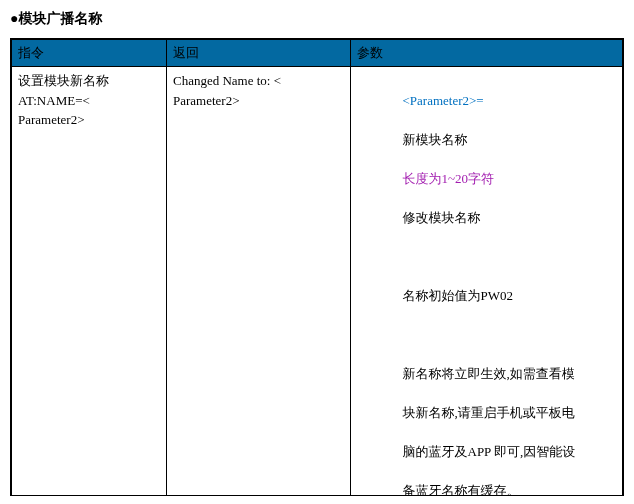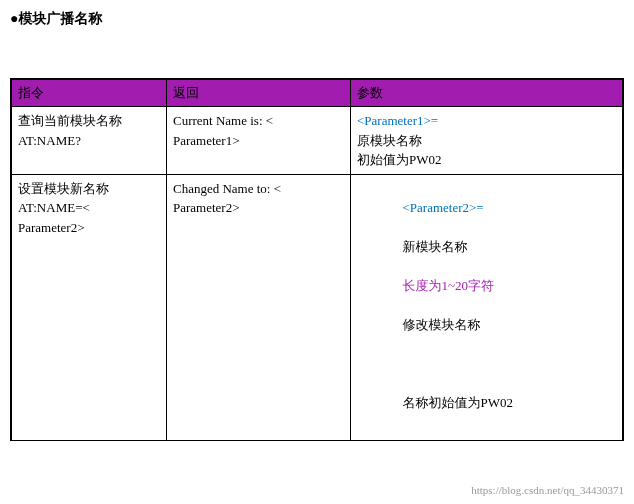--- a/index.html
+++ b/index.html
@@ -16,21 +16,20 @@
       font-size: 13px;
       overflow: hidden;
     }
 
     .page-container {
       width: 634px;
       height: 504px;
       padding: 8px 10px;
       display: flex;
       flex-direction: column;
-      gap: 40px;
     }
 
     .page-title {
       font-size: 14px;
       font-weight: bold;
       color: #000000;
       margin-bottom: 8px;
       padding: 2px 0;
     }
 
@@ -40,21 +39,21 @@
       overflow: hidden;
     }
 
     table {
       width: 100%;
       border-collapse: collapse;
       height: 100%;
     }
 
     thead tr th {
-      background-color: #a21caf;
+      background-color: #0369a1;
       border: 1px solid #000000;
       padding: 4px 6px;
       text-align: left;
       font-weight: normal;
       font-size: 13px;
       color: #000000;
       vertical-align: top;
     }
 
     tbody tr td {
@@ -109,31 +108,20 @@
       <thead>
         <tr>
           <th class="col-cmd">指令</th>
           <th class="col-return">返回</th>
           <th class="col-param">参数</th>
         </tr>
       </thead>
       <tbody>
         <tr>
           <td class="col-cmd">
-            <div class="cell-content">查询当前模块名称<br>AT:NAME?</div>
-          </td>
-          <td class="col-return">
-            <div class="cell-content">Current Name is: &lt;<br>Parameter1&gt;</div>
-          </td>
-          <td class="col-param">
-            <div class="cell-content"><span class="text-blue">&lt;Parameter1&gt;=</span><br>原模块名称<br>初始值为PW02</div>
-          </td>
-        </tr>
-        <tr>
-          <td class="col-cmd">
             <div class="cell-content">设置模块新名称<br>AT:NAME=&lt;<br>Parameter2&gt;</div>
           </td>
           <td class="col-return">
             <div class="cell-content">Changed Name to: &lt;<br>Parameter2&gt;</div>
           </td>
           <td class="col-param">
             <div class="cell-content">
               <span class="text-blue">&lt;Parameter2&gt;=</span><br>
               新模块名称<br>
               <span class="text-orange">长度为1~20字符</span><br>
@@ -149,14 +137,13 @@
               例如:<br>
               AT:NAME?<br>
               AT:NAME0123456789012345678
             </div>
           </td>
         </tr>
       </tbody>
     </table>
   </div>
 
-  <div class="footer-url">https://blog.csdn.net/qq_34430371</div>
 </div>
 
 </body></html>

